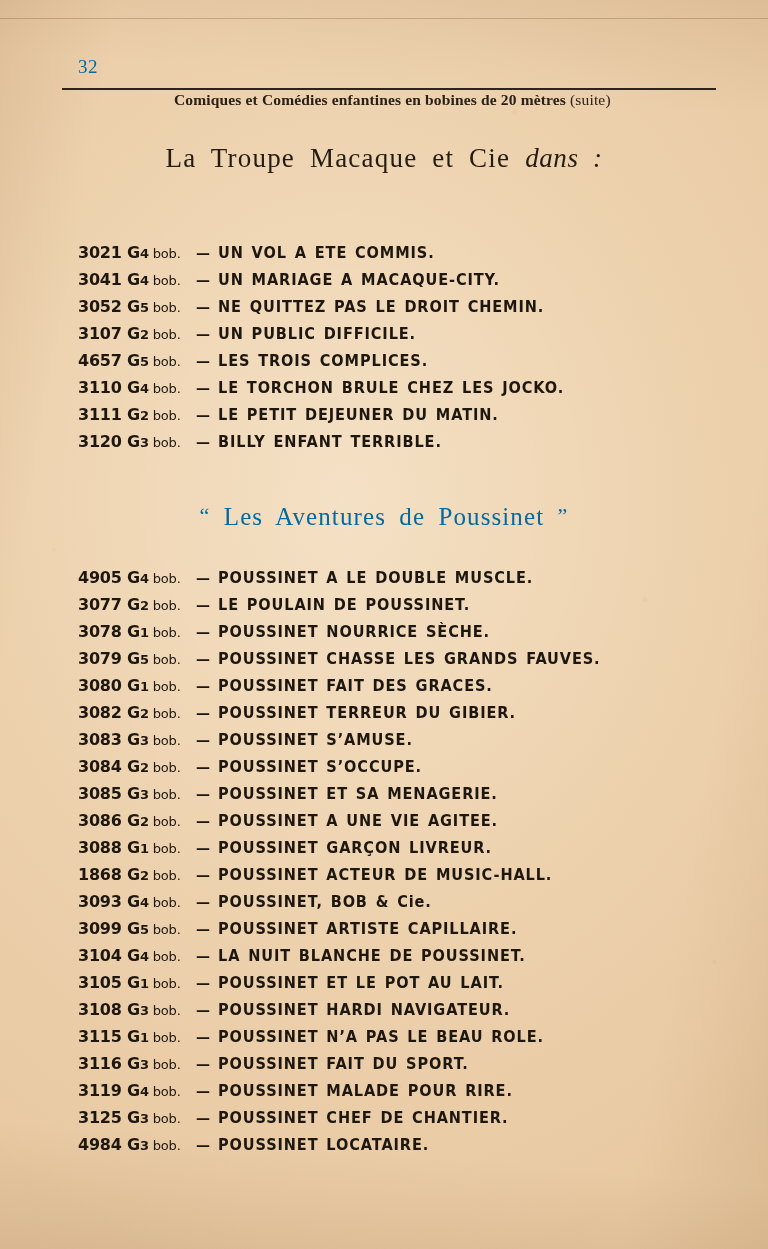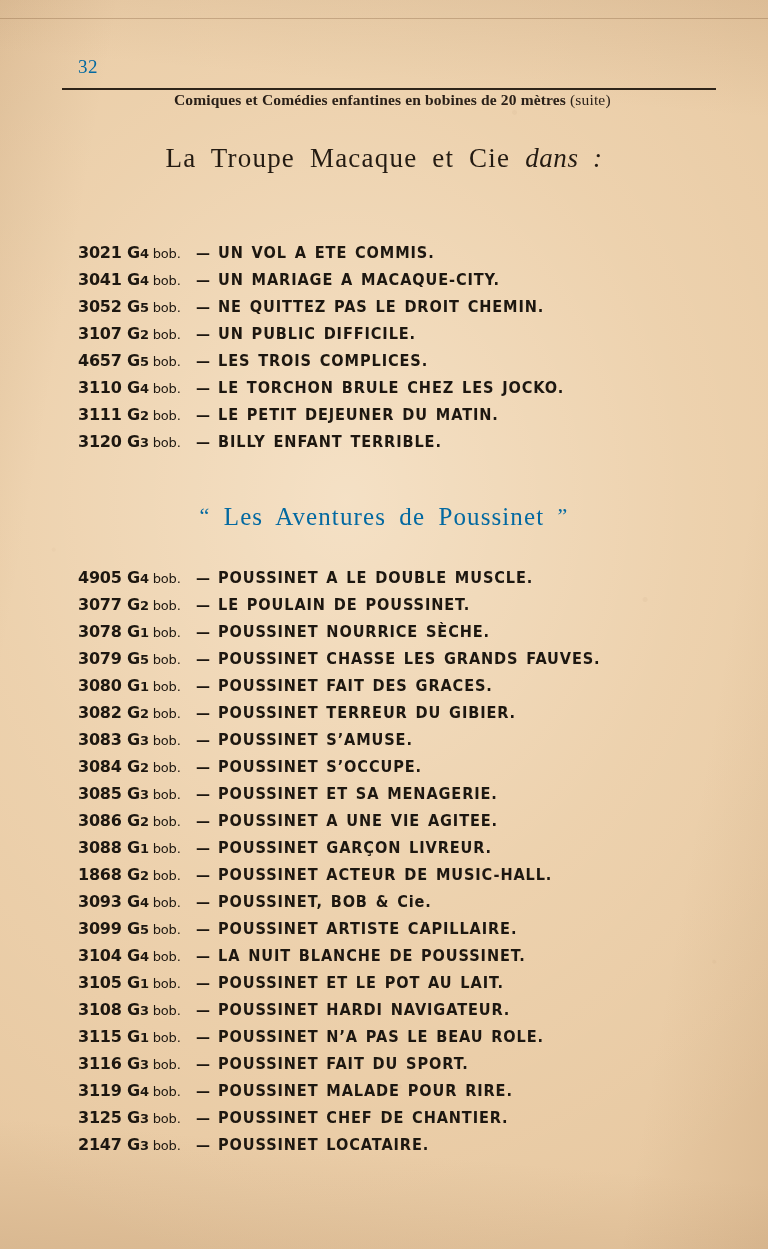--- a/index.html
+++ b/index.html
@@ -379,20 +379,20 @@
         <span class="dash">—</span>
         <span class="film-title">POUSSINET MALADE POUR RIRE.</span>
       </div>
       <div class="entry">
         <span class="ref">3125 G</span>
         <span class="reels"><span>3</span><span class="unit"> bob.</span></span>
         <span class="dash">—</span>
         <span class="film-title">POUSSINET CHEF DE CHANTIER.</span>
       </div>
       <div class="entry">
-        <span class="ref">2147 G</span>
+        <span class="ref">4984 G</span>
         <span class="reels"><span>3</span><span class="unit"> bob.</span></span>
         <span class="dash">—</span>
         <span class="film-title">POUSSINET LOCATAIRE.</span>
       </div>
     </div>
 
 </div>
 
 </body></html>

